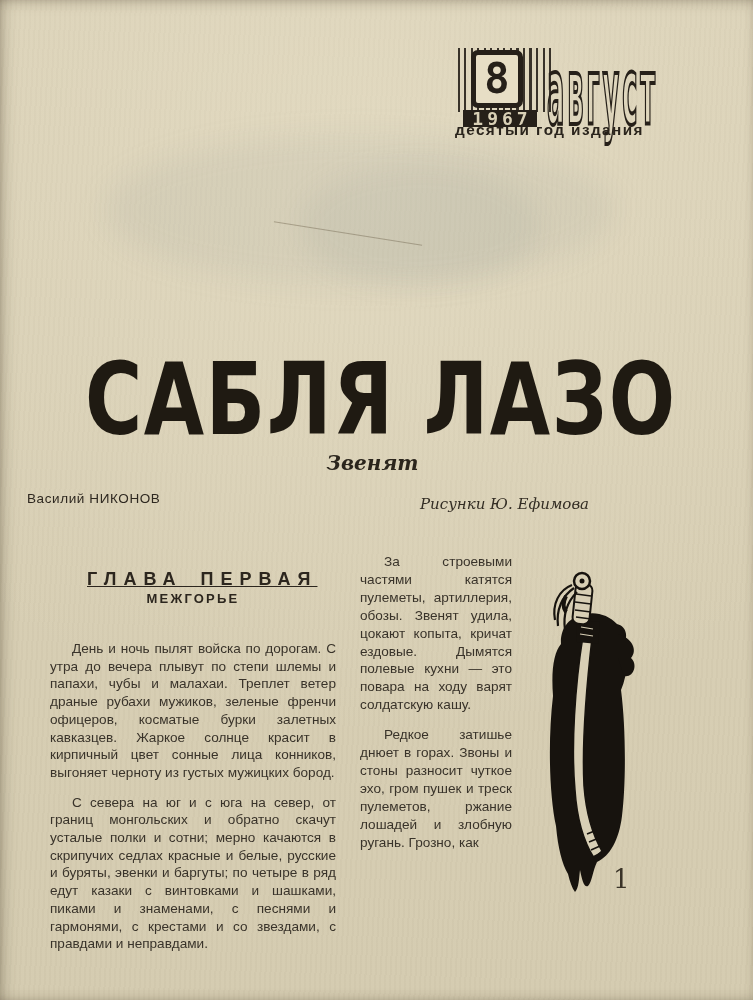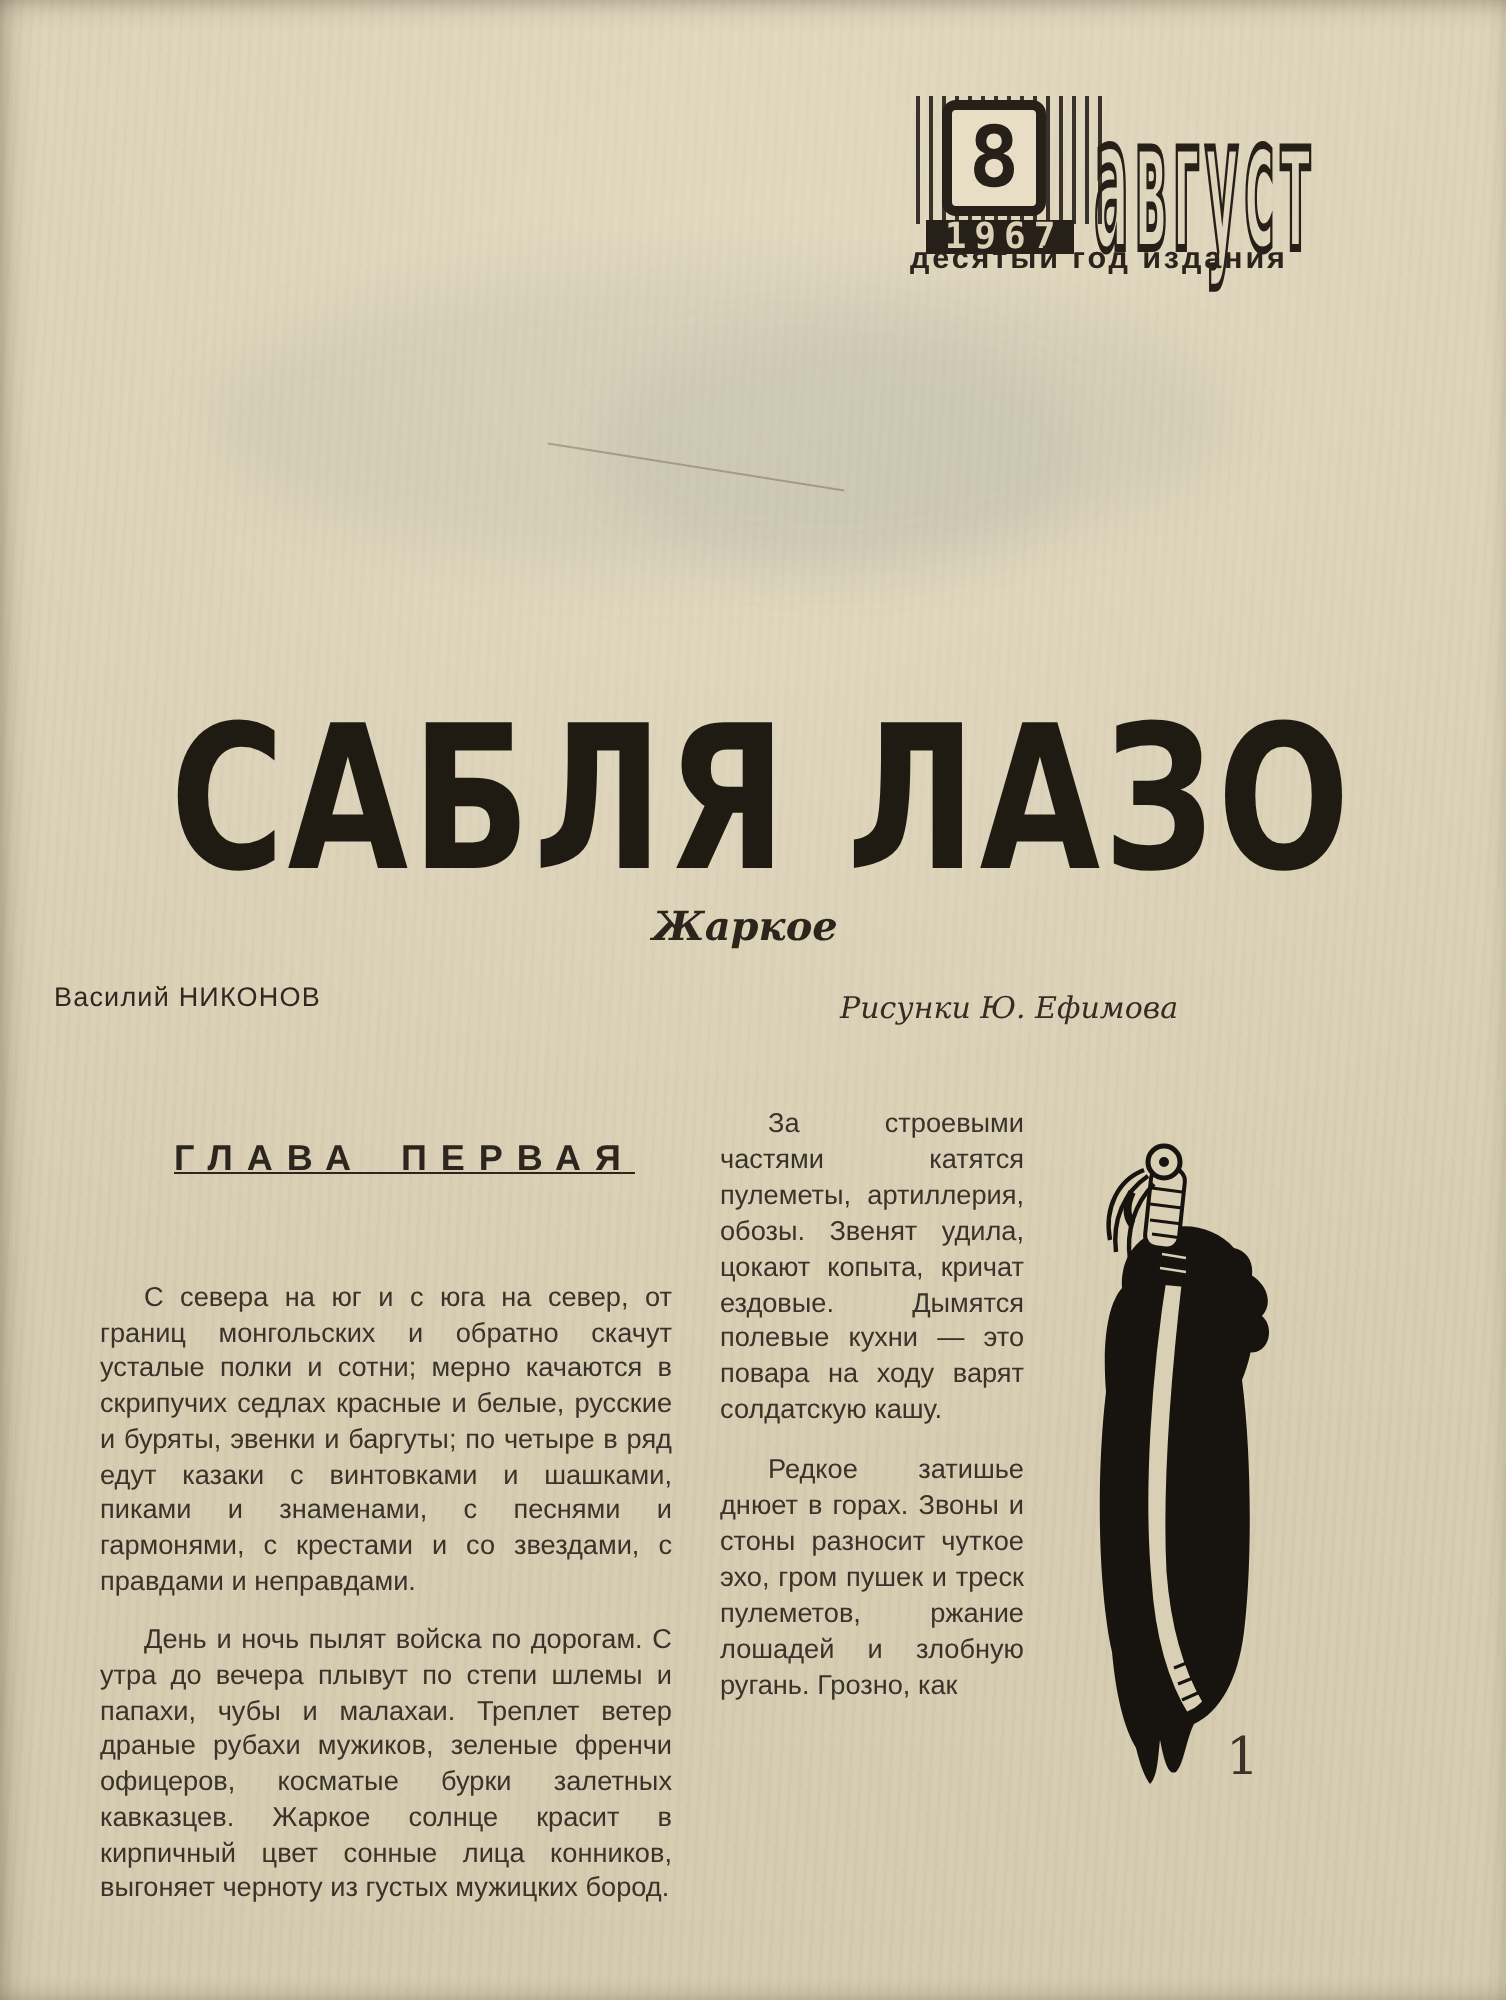--- a/index.html
+++ b/index.html
@@ -82,29 +82,30 @@
     <div class="stripes"></div>
     <div class="eight-box">
       <span>8</span>
     </div>
     <div class="year-bar">1967</div>
   </div>
   <div class="month">август</div>
   <div class="edition">десятый год издания</div>
 
   <h1 class="title">САБЛЯ ЛАЗО</h1>
-  <div class="subtitle">Жаркое</div>
+  <div class="subtitle">Звенят</div>
   <div class="author">Василий НИКОНОВ</div>
   <div class="credit">Рисунки Ю. Ефимова</div>
 
   <h2 class="chapter">ГЛАВА ПЕРВАЯ</h2>
+  <h3 class="section">МЕЖГОРЬЕ</h3>
 
   <div class="col col-left" lang="ru">
+    <p>День и ночь пылят войска по дорогам. С утра до вечера плывут по степи шлемы и папахи, чубы и малахаи. Треплет ветер драные рубахи мужиков, зеленые френчи офицеров, косматые бурки залетных кавказцев. Жаркое солнце красит в кирпичный цвет сонные лица конников, выгоняет черноту из густых мужицких бород.</p>
     <p>С севера на юг и с юга на север, от границ монгольских и обратно скачут усталые полки и сотни; мерно качаются в скрипучих седлах красные и белые, русские и буряты, эвенки и баргуты; по четыре в ряд едут казаки с винтовками и шашками, пиками и знаменами, с песнями и гармонями, с крестами и со звездами, с правдами и неправдами.</p>
-    <p>День и ночь пылят войска по дорогам. С утра до вечера плывут по степи шлемы и папахи, чубы и малахаи. Треплет ветер драные рубахи мужиков, зеленые френчи офицеров, косматые бурки залетных кавказцев. Жаркое солнце красит в кирпичный цвет сонные лица конников, выгоняет черноту из густых мужицких бород.</p>
   </div>
 
   <div class="col col-right" lang="ru">
     <p>За строевыми частями катятся пулеметы, артиллерия, обозы. Звенят удила, цокают копыта, кричат ездовые. Дымятся полевые кухни — это повара на ходу варят солдатскую кашу.</p>
     <p>Редкое затишье днюет в горах. Звоны и стоны разносит чуткое эхо, гром пушек и треск пулеметов, ржание лошадей и злобную ругань. Грозно, как</p>
   </div>
 
   <div class="illustration">
     <svg viewBox="0 0 140 330" xmlns="http://www.w3.org/2000/svg">
 

